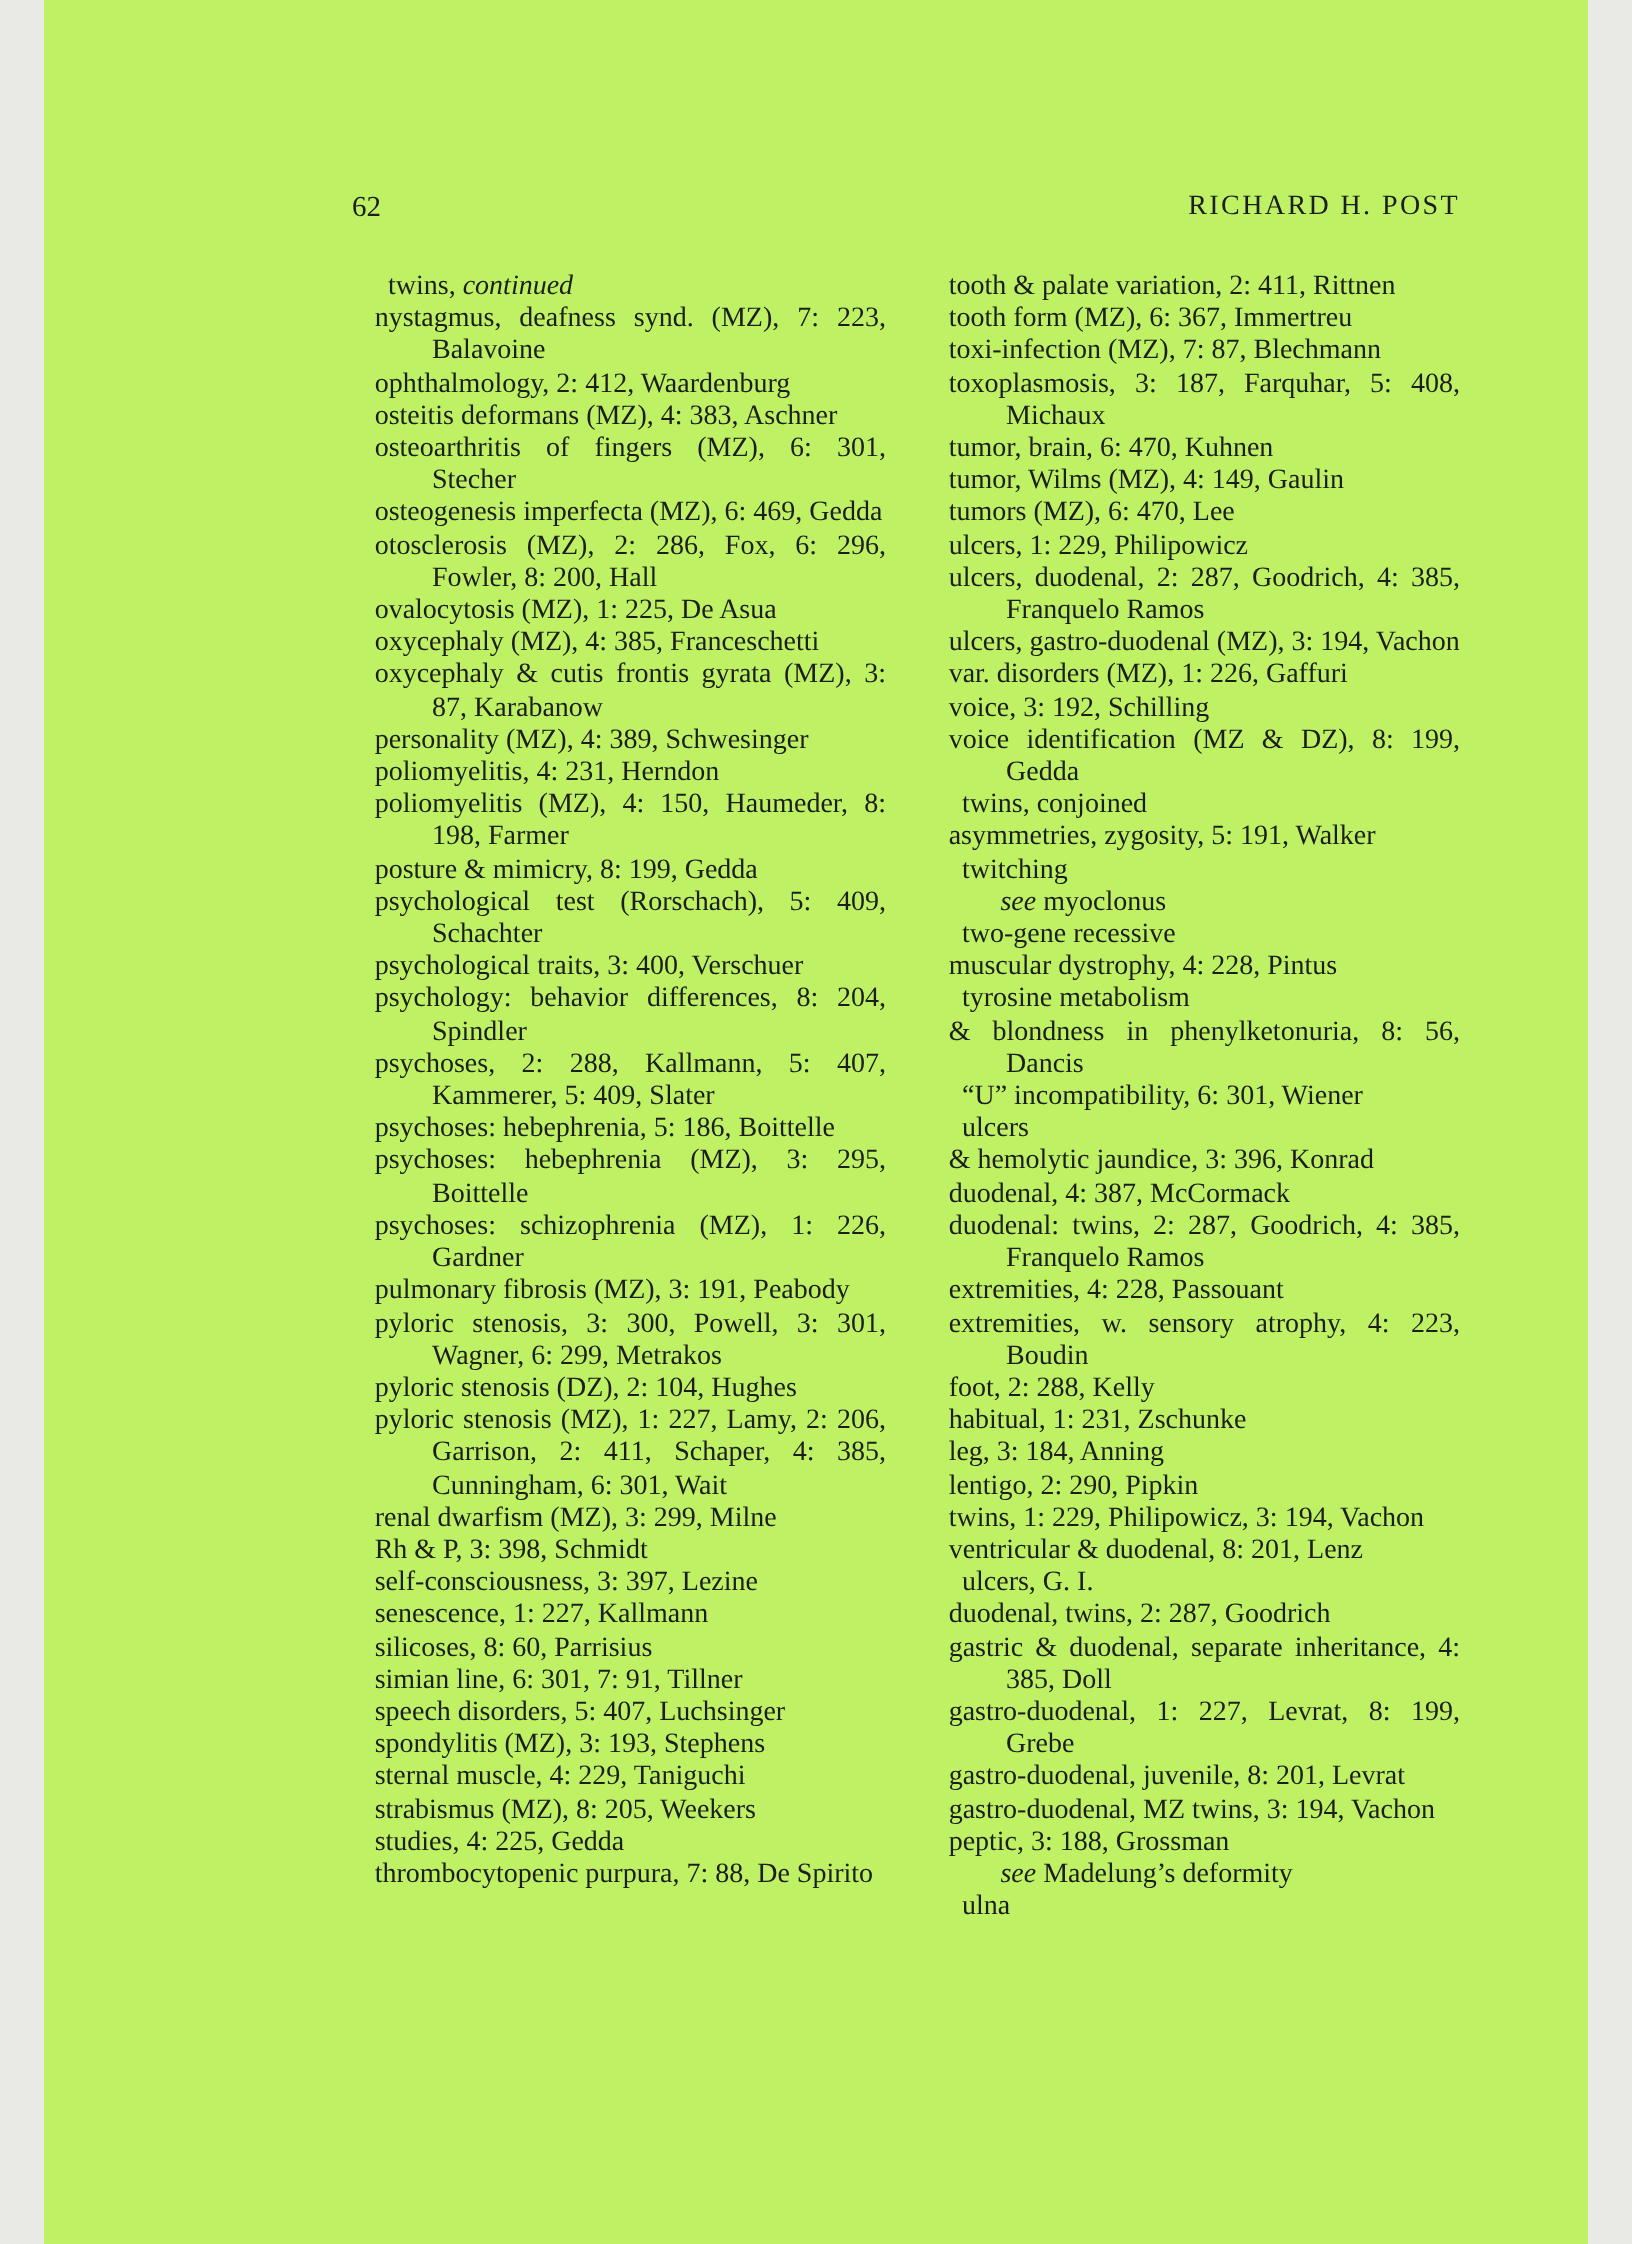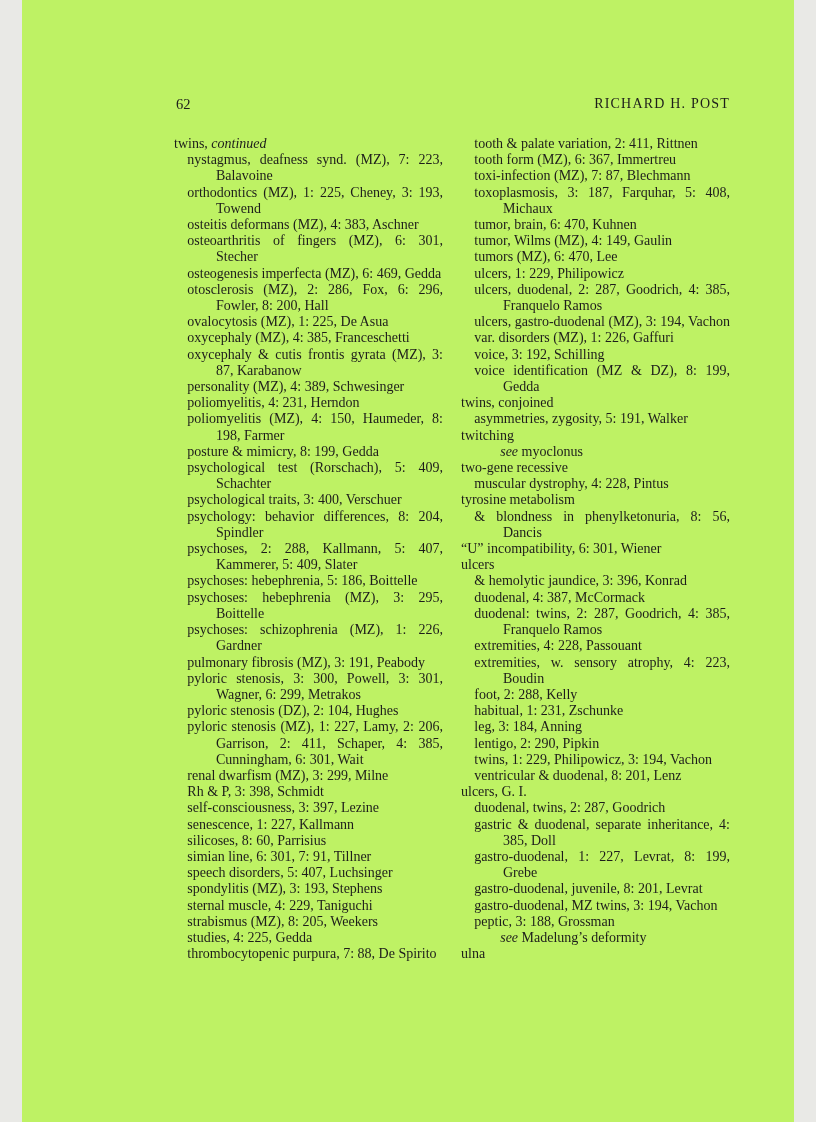--- a/index.html
+++ b/index.html
@@ -49,20 +49,21 @@
   }
   .col {
     width: 269px;
   }
   .entry {
     text-align: justify;
   }
   .entry.main {
     padding-left: 3em;
     text-indent: -3em;
+    margin-left: 20px;
   }
   .entry.sub {
     padding-left: 3em;
     text-indent: -2.05em;
   }
   .entry.see {
     padding-left: 4em;
     text-indent: -1.2em;
   }
   .it {
@@ -74,21 +75,21 @@
 
 <div class="page">
   <div class="header">
     <span class="page-number">62</span>
     <span class="running-title">RICHARD H. POST</span>
   </div>
   <div class="columns">
     <div class="col">
         <div class="entry main"><span>twins, </span><span class="it">continued</span></div>
         <div class="entry sub"><span>nystagmus, deafness synd. (MZ), 7: 223, Balavoine</span></div>
-        <div class="entry sub"><span>orthodontics (MZ), 1: 225, Cheney, 3: 193, Towend</span></div>
+        <div class="entry sub"><span>ophthalmology, 2: 412, Waardenburg</span></div>
         <div class="entry sub"><span>osteitis deformans (MZ), 4: 383, Aschner</span></div>
         <div class="entry sub"><span>osteoarthritis of fingers (MZ), 6: 301, Stecher</span></div>
         <div class="entry sub"><span>osteogenesis imperfecta (MZ), 6: 469, Gedda</span></div>
         <div class="entry sub"><span>otosclerosis (MZ), 2: 286, Fox, 6: 296, Fowler, 8: 200, Hall</span></div>
         <div class="entry sub"><span>ovalocytosis (MZ), 1: 225, De Asua</span></div>
         <div class="entry sub"><span>oxycephaly (MZ), 4: 385, Franceschetti</span></div>
         <div class="entry sub"><span>oxycephaly &amp; cutis frontis gyrata (MZ), 3: 87, Karabanow</span></div>
         <div class="entry sub"><span>personality (MZ), 4: 389, Schwesinger</span></div>
         <div class="entry sub"><span>poliomyelitis, 4: 231, Herndon</span></div>
         <div class="entry sub"><span>poliomyelitis (MZ), 4: 150, Haumeder, 8: 198, Farmer</span></div>

